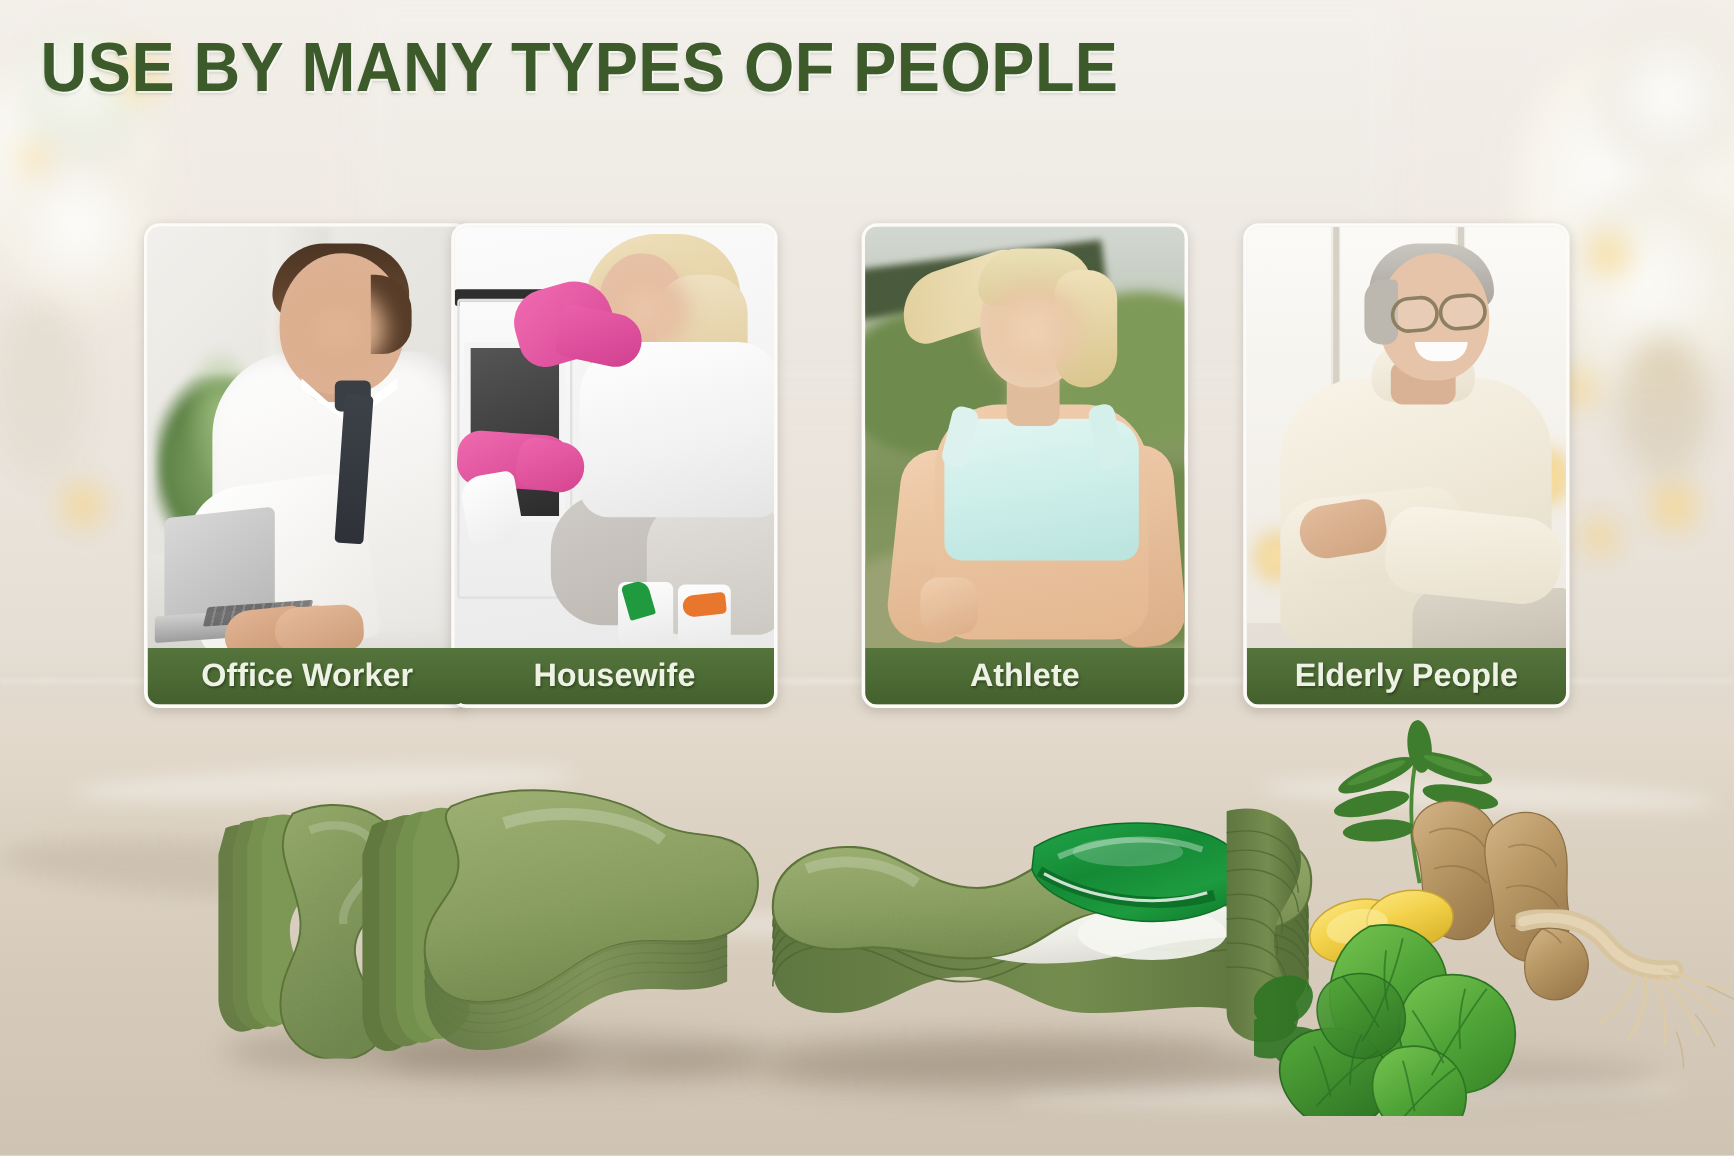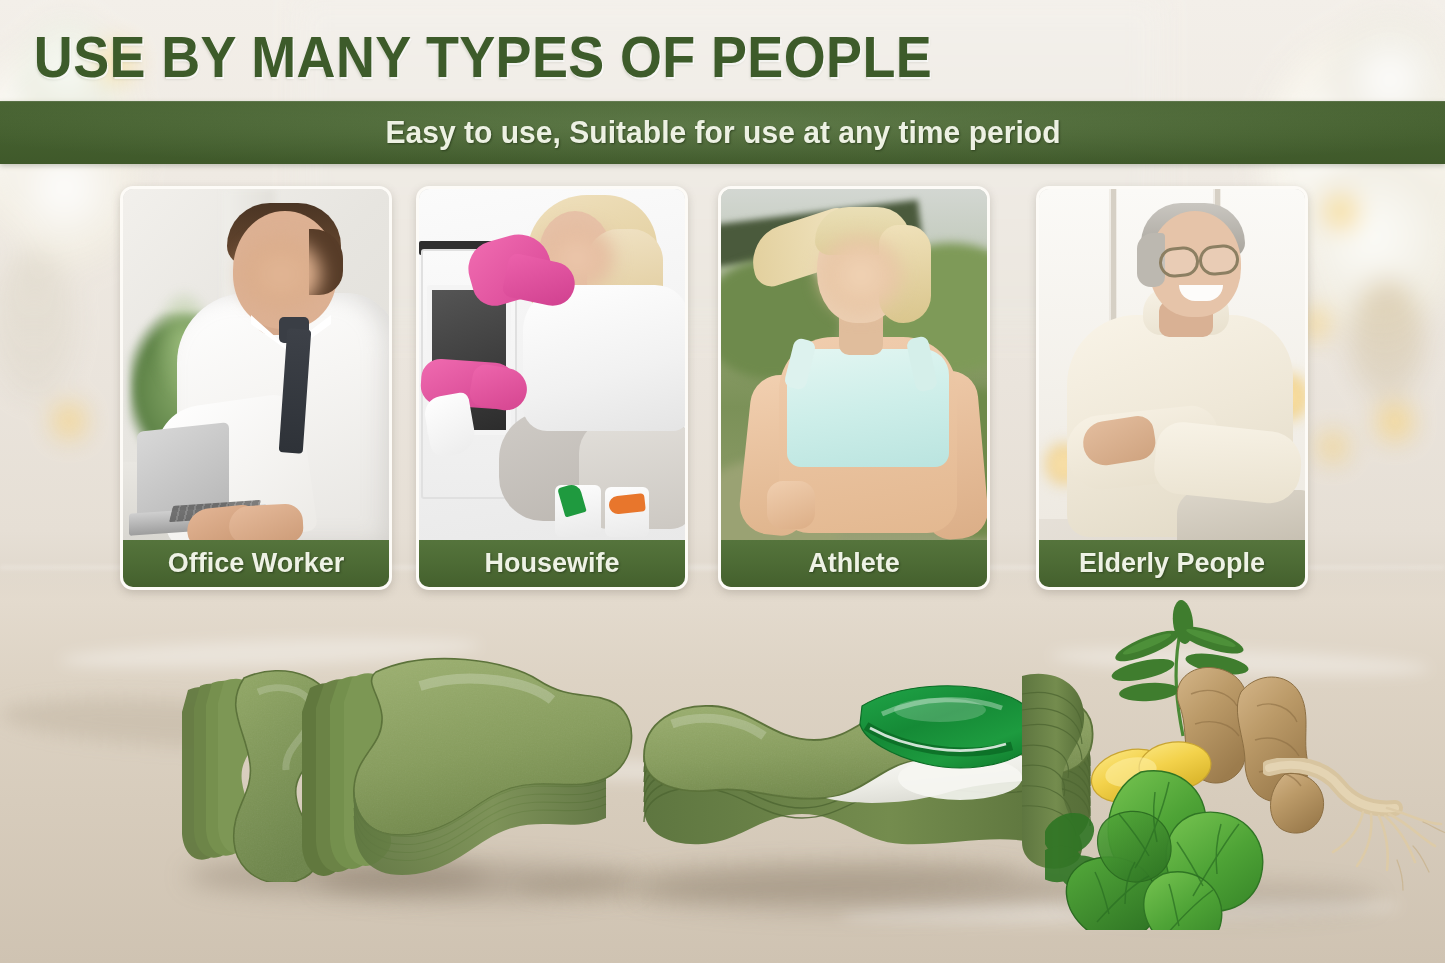--- a/index.html
+++ b/index.html
@@ -320,23 +320,20 @@
   <div class="marble-vein" style="left:300px;top:760px;width:640px;height:20px;transform:rotate(1deg);"></div>
   <div class="marble-vein" style="left:840px;top:900px;width:560px;height:22px;transform:rotate(-1deg);"></div>
   <div class="marble-dark" style="left:0px;top:700px;width:340px;height:46px;transform:rotate(3deg);"></div>
   <div class="marble-dark" style="left:520px;top:860px;width:500px;height:40px;transform:rotate(-2deg);"></div>
   <div class="marble-vein" style="left:1050px;top:650px;width:380px;height:24px;transform:rotate(2deg);"></div>
 
   <div class="title-wrap">
     <div class="title">USE BY MANY TYPES OF PEOPLE</div>
   </div>
 
-  <div class="banner">
-    <div class="banner-text">Easy to use, Suitable for use at any time period</div>
-  </div>
 
   <div class="cards">
 
     <div class="card" style="left:120px;">
       <div class="card-inner">
         <div class="photo">
           <div class="c1bg"></div>
           <div class="c1-pillar"></div>
           <div class="c1-plant"></div>
           <div class="c1-plant2"></div>
@@ -358,21 +355,21 @@
           </div>
           <div class="c1-hand"></div>
           <div class="c1-hand2"></div>
         </div>
         <div class="label">
           <span>Office Worker</span>
         </div>
       </div>
     </div>
 
-    <div class="card" style="left:416px;">
+    <div class="card" style="left:376px;">
       <div class="card-inner">
         <div class="photo">
           <div class="c2bg"></div>
           <div class="c2-counter"></div>
           <div class="c2-knob" style="left:12px;"></div>
           <div class="c2-knob" style="left:42px;"></div>
           <div class="c2-knob" style="left:72px;"></div>
           <div class="c2-oven"></div>
           <div class="c2-ovenglass"></div>
           <div class="c2-pants"></div>

